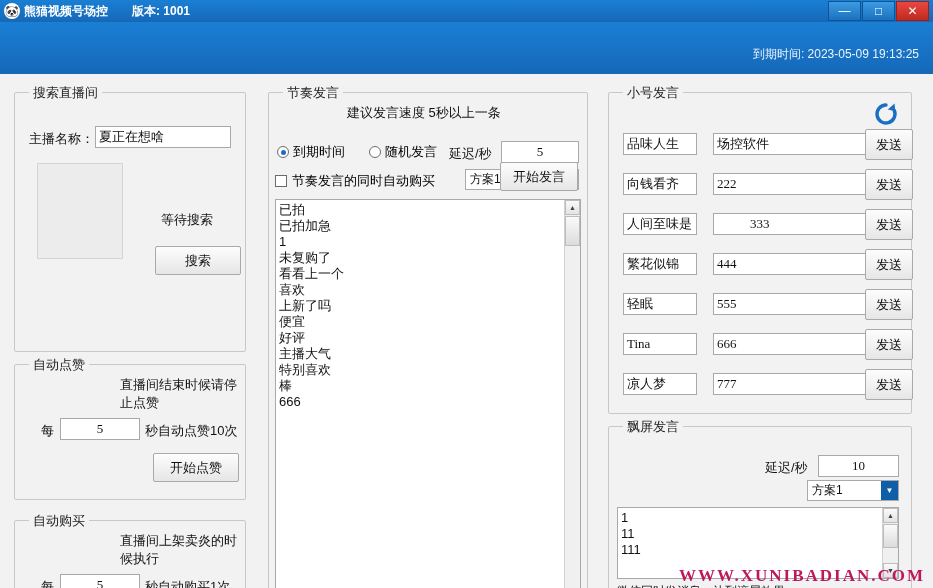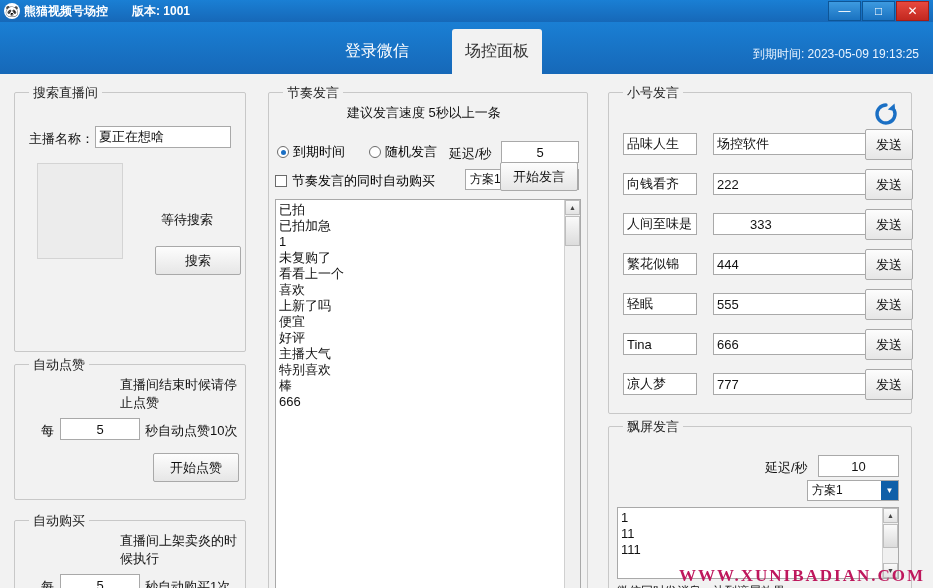--- a/index.html
+++ b/index.html
@@ -74,21 +74,21 @@
   .group > .legend {
     position: absolute; top: -9px; left: 14px;
     background: #f2f2f2; padding: 0 4px;
     font-size: 13px; color: #222;
   }
   .lbl { font-size: 13px; color: #111; }
   input.txt {
     border: 1px solid #a9a9a9;
     background: #fff;
     height: 22px;
-    font-family: Liberation Sans, sans-serif;
+    font-family: Liberation Serif, serif;
     font-size: 13px;
     padding: 1px 3px;
     color: #111;
   }
   .btn {
     background: linear-gradient(#fdfdfd, #e6e6e6);
     border: 1px solid #a9a9a9;
     border-radius: 2px;
     font-family: "Liberation Sans", sans-serif;
     font-size: 13px;
@@ -172,22 +172,20 @@
     <span class="title-text">熊猫视频号场控</span>
     <span class="title-ver">版本: 1001</span>
     <div class="win-btns">
       <div class="win-btn">—</div>
       <div class="win-btn">□</div>
       <div class="win-btn close">✕</div>
     </div>
   </div>
 
   <div class="header">
-    <div class="tab tab-login">登录微信</div>
-    <div class="tab tab-panel">场控面板</div>
     <div class="expire">
       <span>到期时间:</span>
       <span>2023-05-09  19:13:25</span>
     </div>
   </div>
 
   <div class="content">
 
     <div class="group" style="left:14px; top:18px; width:232px; height:260px;">
       <div class="legend">搜索直播间</div>

